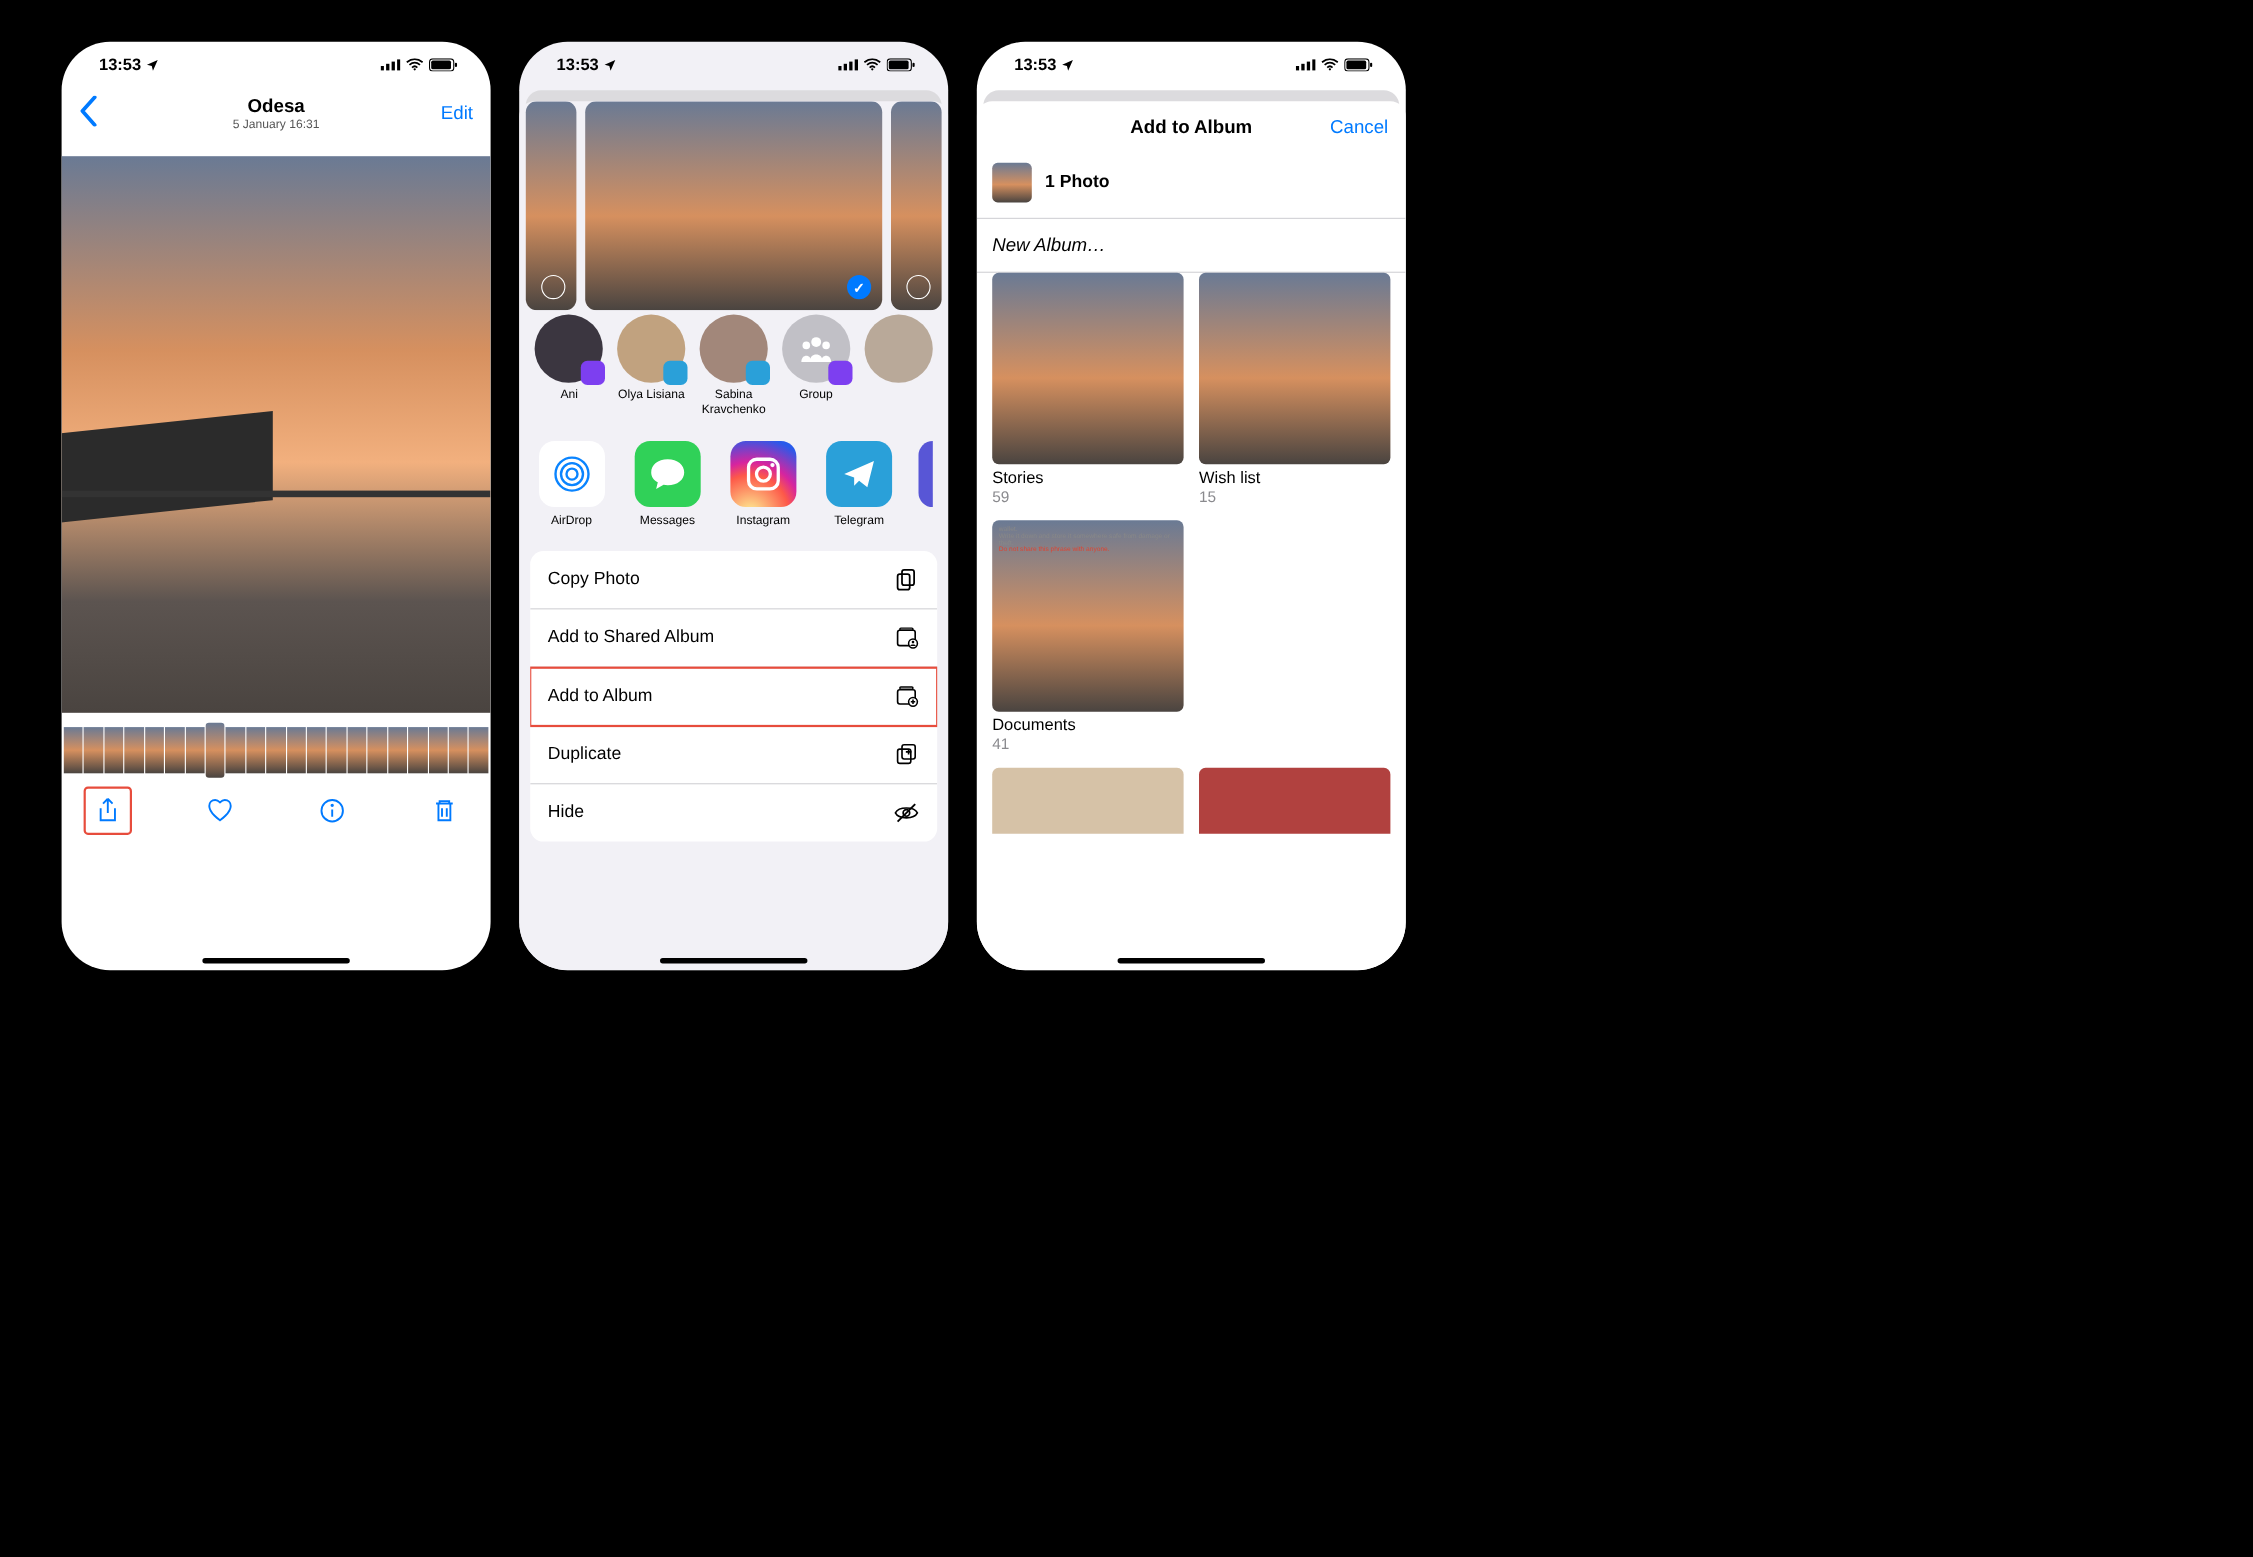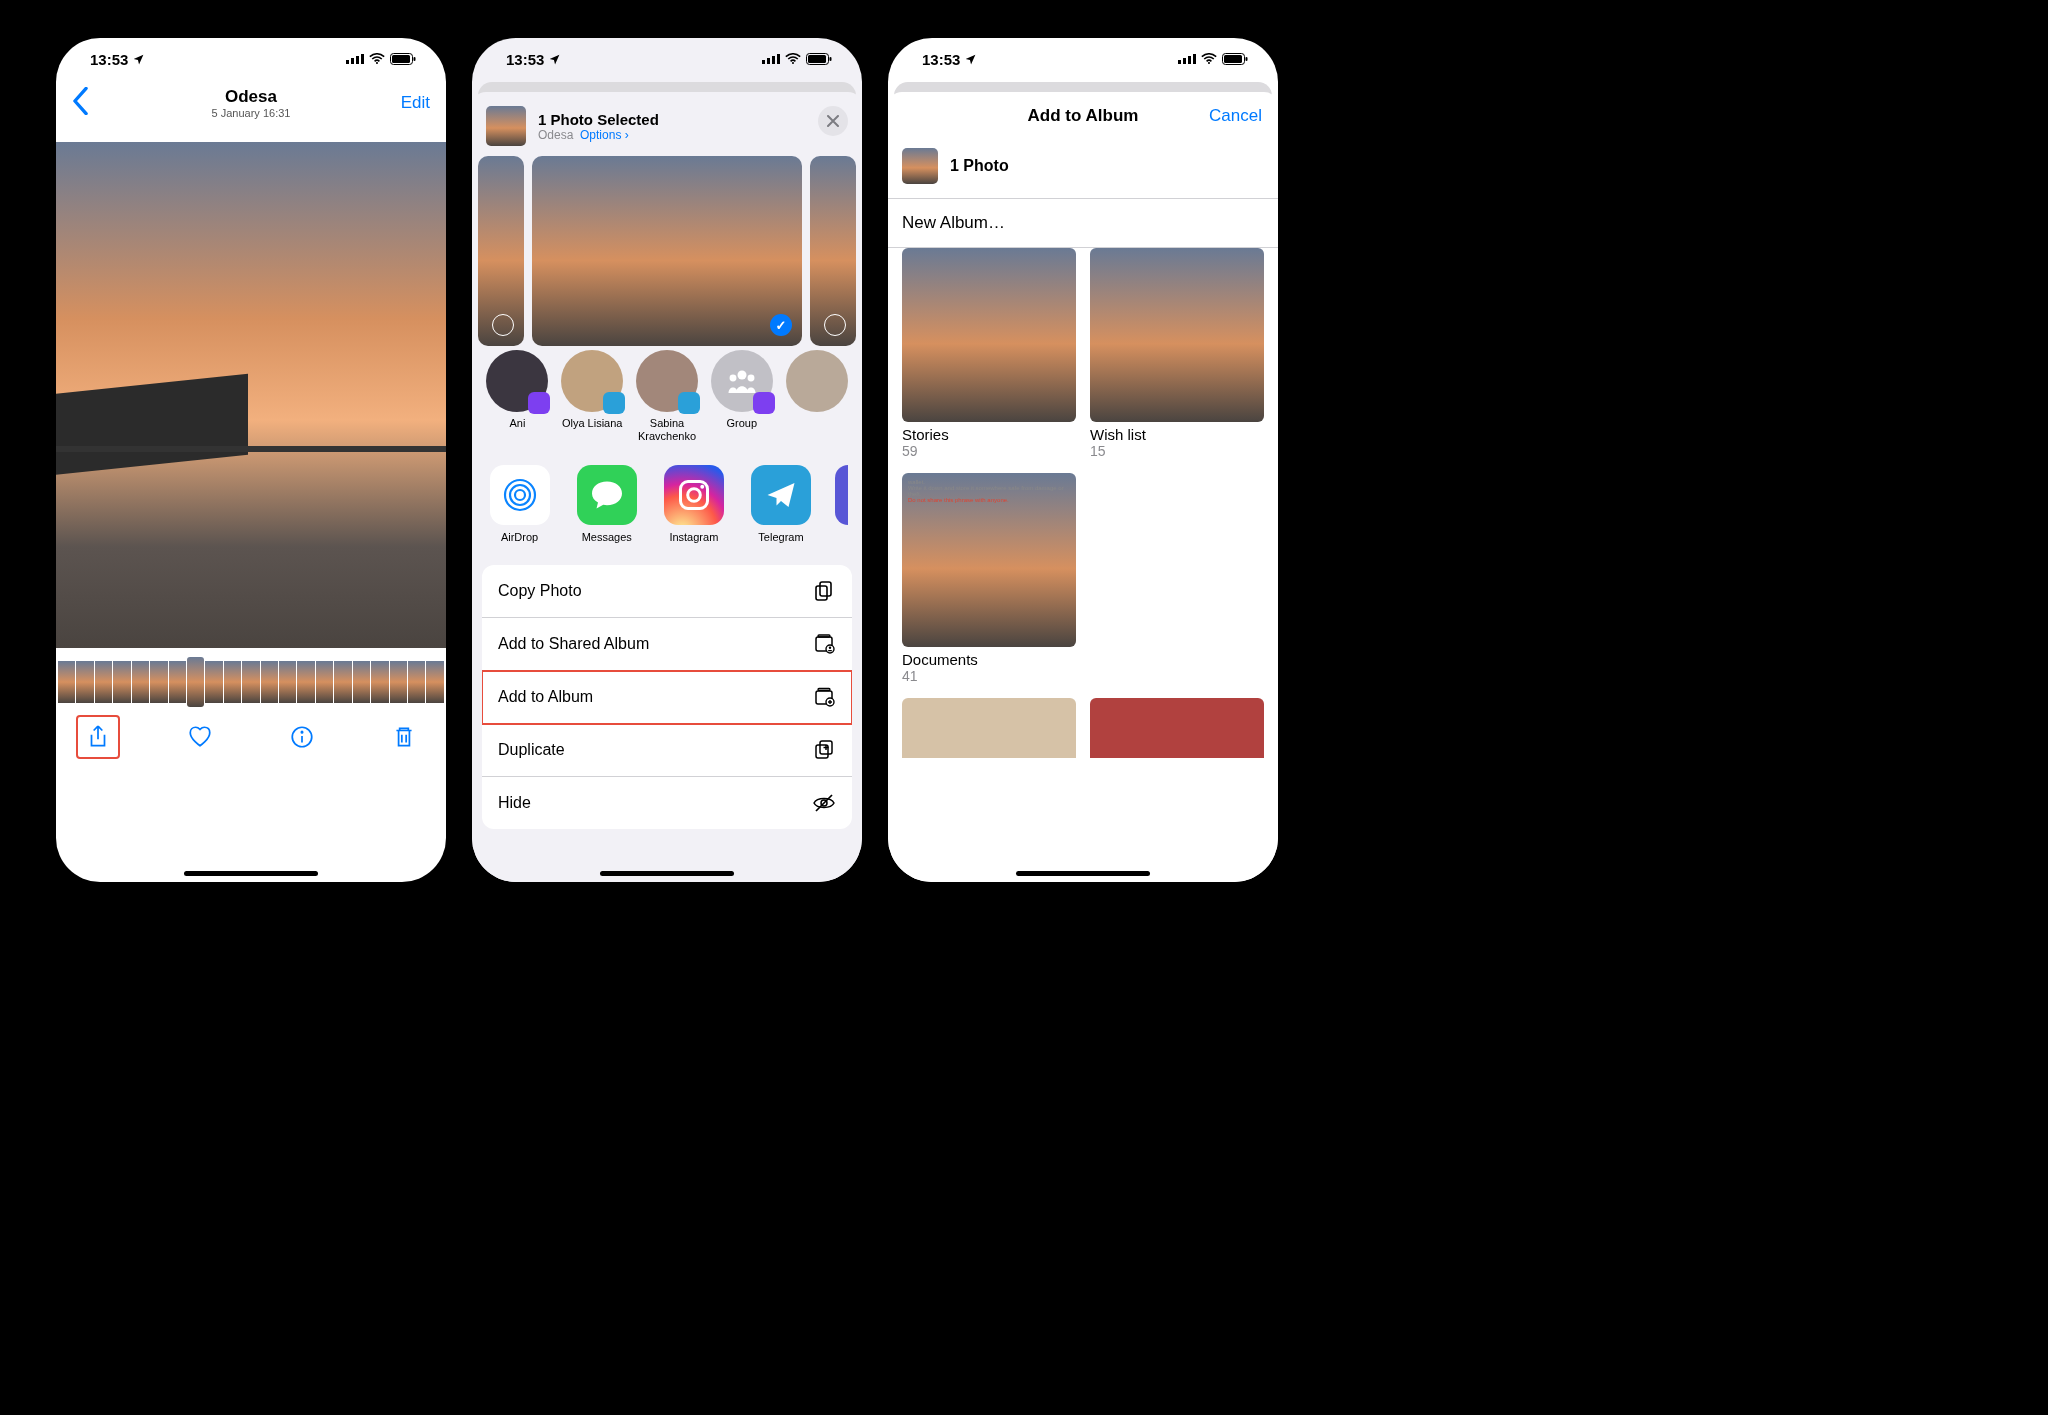--- a/index.html
+++ b/index.html
@@ -206,21 +206,21 @@
   .atb-header .cancel{ position:absolute; right:16px; color:var(--ios-blue); font-size:17px; font-weight:400;}
   .atb-sel{
     display:flex; gap:12px; align-items:center; padding:8px 14px 14px;
     border-bottom:0.5px solid var(--ios-separator);
   }
   .atb-sel .thumb{
     width:36px; height:36px; border-radius:5px;
     background: linear-gradient(to bottom, #6a7a94, #d6905f 55%, #4a4440);
   }
   .atb-sel .lbl{ font-size:16px; font-weight:600;}
-  .new-album{ padding:14px 14px; font-size:17px; border-bottom:0.5px solid var(--ios-separator);}
+  .new-album{ padding:14px 14px; font-size:17px; border-bottom:0.5px solid var(--ios-separator);font-style:italic;}
   .sec-title{ padding:18px 14px 8px; font-size:20px; font-weight:700;}
   .album-grid{
     display:grid; grid-template-columns:1fr 1fr; gap:14px 14px; padding:0 14px 14px;
   }
   .album-grid .al .cover{
     width:100%; aspect-ratio:1/1; border-radius:6px;
     background: linear-gradient(to bottom, #6a7a94, #d6905f 55%, #4a4440);
   }
   .album-grid .al .aname{ font-size:15px; margin-top:4px;}
   .album-grid .al .acount{ font-size:14px; color:var(--ios-gray-text);}
@@ -358,34 +358,20 @@
           </svg>
       <svg width="26" height="12">
             <rect x="0.5" y="0.5" width="22" height="11" rx="3" fill="none" stroke="#000"></rect>
             <rect x="2" y="2" width="18" height="8" rx="1.5" fill="#000"></rect>
             <rect x="23.5" y="4" width="2" height="4" rx="1" fill="#000"></rect>
           </svg>
     </div>
   </div>
   <div class="sheet-stack-bg"></div>
   <div class="sheet">
-    <div class="share-header">
-      <div class="thumb"></div>
-      <div>
-        <div class="htitle">1 Photo Selected</div>
-        <div class="hsub">
-          <span>Odesa</span>&nbsp;&nbsp;<span class="opts"><span>Options</span> ›</span>
-        </div>
-      </div>
-      <div class="close">
-        <svg width="12" height="12" viewBox="0 0 12 12">
-              <path d="M1 1 L11 11 M11 1 L1 11" stroke="#7c7c82" stroke-width="2" stroke-linecap="round"></path>
-            </svg>
-      </div>
-    </div>
 
     <div class="photo-strip">
       <div class="ps small-l">
             <div class="check empty"></div>
           </div>
       <div class="ps center">
             <div class="check full"></div>
           </div>
       <div class="ps small-r">
             <div class="check empty"></div>

